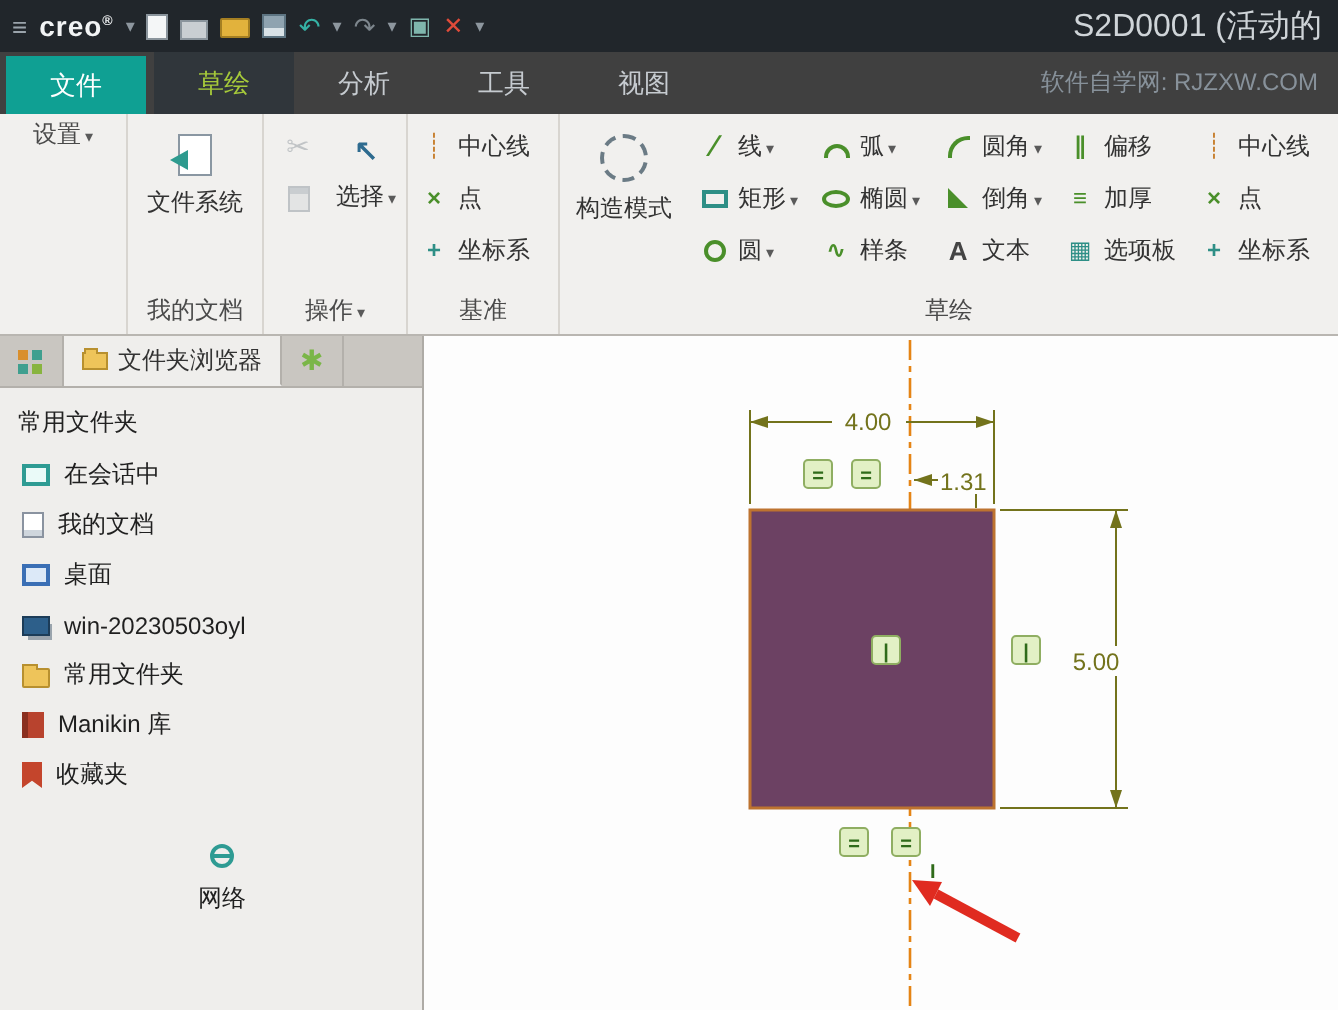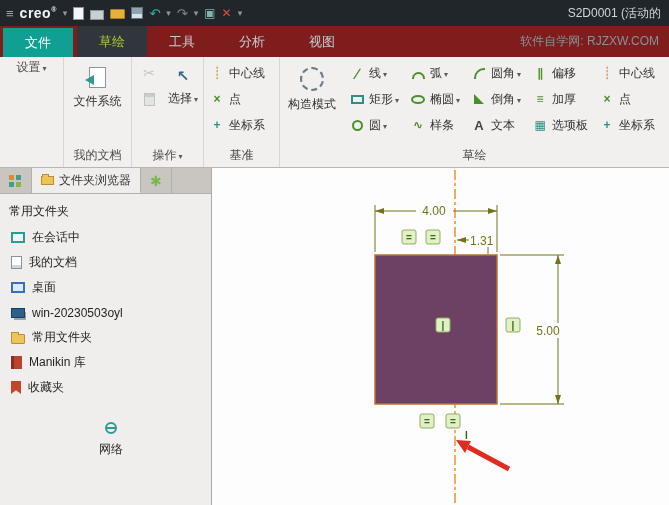--- a/index.html
+++ b/index.html
@@ -18,25 +18,25 @@
   .tb-ic { font-size:13px; line-height:1; cursor:default; }
   .tb-sh { display:inline-block; }
   .t-new { width:11px; height:13px; background:#f4f6f7; border:1px solid #8a949c; }
   .t-print { width:14px; height:10px; background:#c9ced2; border:1px solid #8a949c; margin-top:3px; }
   .t-open { width:15px; height:10px; background:#e2b23c; border:1px solid #a57f22; border-radius:1px; margin-top:2px; }
   .t-save { width:12px; height:12px; background:#8fa3b0; border:1px solid #5d7482; box-shadow:inset 0 -4px 0 #d9e2e7; }
   .t-undo { color:#35b2a5; }
   .t-redo { color:#7d868d; }
   .t-window { color:#7fb6ad; font-size:12px; }
   .t-close { color:#e04b3a; font-weight:bold; font-size:12px; }
-  .doc-title { margin-left:auto; font-size:12px; color:#cfd4d8; white-space:nowrap; }
+  .doc-title { margin-left:auto; font-size:16px; color:#cfd4d8; white-space:nowrap; }
 
   
   .tabbar { position:absolute; left:0; top:26px; width:669px; height:31px;
-            background:#7f1d1d; display:flex; align-items:stretch; }
+            background:#404040; display:flex; align-items:stretch; }
   .file-btn { width:70px; margin:2px 4px 0 3px; background:#0fa093; color:#fff;
               font-size:13px; display:flex; align-items:center; justify-content:center; }
   .rtab { padding:0 22px; line-height:31px; font-size:13px; color:#c6cbd0; cursor:default; }
   .rtab.active { color:#a6ca3a; background:#30363b; }
   .watermark { margin-left:auto; line-height:31px; font-size:12px; color:#87919a; padding-right:10px; white-space:nowrap; }
 
   
   .ribbon { position:absolute; left:0; top:57px; width:669px; height:111px;
             background:#f1f0ee; border-bottom:1px solid #b9b6b1; display:flex; overflow:hidden; }
   .rgroup { display:flex; flex-direction:column; border-right:1px solid #d8d5d0; }
@@ -129,22 +129,22 @@
     <span class="tb-caret">▾</span>
     <span class="tb-ic t-window">▣</span>
     <span class="tb-ic t-close">✕</span>
     <span class="tb-caret">▾</span>
     <span class="doc-title">S2D0001 (活动的</span>
   </div>
 
   <div class="tabbar">
     <div class="file-btn">文件</div>
     <div class="rtab active">草绘</div>
+    <div class="rtab">分析</div>
     <div class="rtab">工具</div>
-    <div class="rtab">分析</div>
     <div class="rtab">视图</div>
     <div class="watermark">软件自学网: RJZXW.COM</div>
   </div>
 
   <div class="ribbon">
 
     <div class="rgroup" style="width:64px">
       <div class="rg-footer dd">设置</div>
     </div>
 

